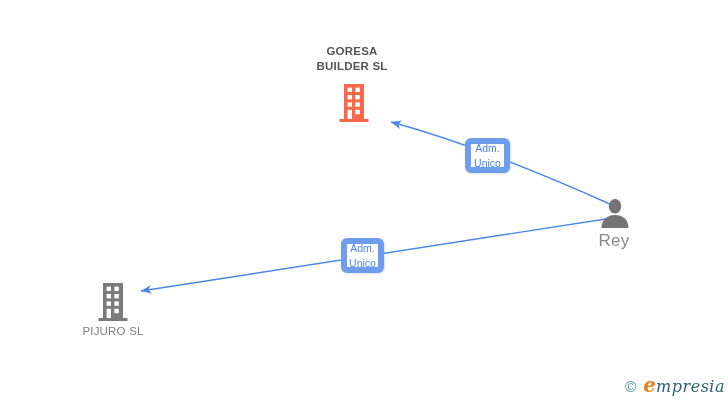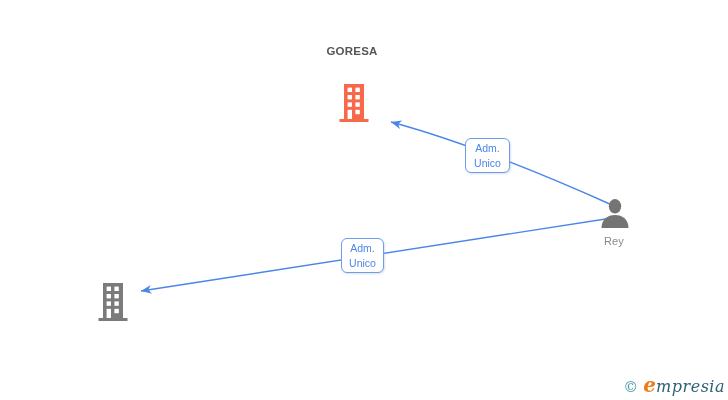--- a/index.html
+++ b/index.html
@@ -2,23 +2,23 @@
 <html><head>
 <meta charset="utf-8">
 <style>
   html,body{margin:0;padding:0;background:#ffffff;}
   body{width:728px;height:400px;overflow:hidden;font-family:"Liberation Sans",sans-serif;}
   .stage{position:relative;width:728px;height:400px;background:#ffffff;text-decoration:underline;}
   .stage svg{position:absolute;left:0;top:0;}
   .node-label{position:absolute;text-align:center;letter-spacing:0.2px;}
   .node-label.company-main{font-weight:bold;font-size:11.5px;line-height:15px;}
   .node-label.company-sec{font-size:11.5px;line-height:15px;}
-  .node-label.person{font-size:11px;line-height:16px;}
+  .node-label.person{font-size:17px;line-height:16px;}
   .edge-label{position:absolute;box-sizing:border-box;background:#ffffff;
-    border:1px solid #be185d;border-radius:6px;display:flex;flex-direction:column;
+    border:6px solid #be185d;border-radius:6px;display:flex;flex-direction:column;
     align-items:center;justify-content:center;font-size:10.5px;line-height:15px;
     box-shadow:1px 1px 2px rgba(150,170,200,0.35);}
   .footer-logo{position:absolute;right:3px;bottom:4px;display:flex;align-items:baseline;
     font-family:"DejaVu Serif",serif;}
   .footer-logo .copy{font-size:15px;margin-right:5px;}
   .footer-logo .brand-e{font-style:italic;font-size:20px;font-weight:bold;line-height:1;}
   .footer-logo .brand-rest{font-style:italic;font-size:16px;letter-spacing:0.5px;}
 </style>
 </head>
 <body>
@@ -62,26 +62,28 @@
     </g>
 
     <g transform="translate(600,199)" fill="#747474">
       <ellipse cx="15" cy="7.3" rx="6.2" ry="7.3"></ellipse>
       <path d="M1.5,29 C1.5,20.6 7.3,16 15,16 C22.7,16 28.5,20.6 28.5,29 Z"></path>
     </g>
   </svg>
 
   <div class="node-label company-main" style="left: 252px; top: 44px; width: 200px; color: rgb(86, 86, 86);">
     <div>GORESA</div>
+    <div>BUILDER SL</div>
   </div>
 
   <div class="node-label person" style="left: 539px; top: 233px; width: 150px; color: rgb(138, 138, 138);">
     <div>Rey</div>
   </div>
 
+  <div class="node-label company-sec" style="left: 38px; top: 324px; width: 150px; color: rgb(125, 125, 125);">PIJURO SL</div>
 
   <div class="edge-label" style="left: 465px; top: 138px; width: 45px; height: 35px; color: rgb(74, 134, 232); border-color: rgb(111, 157, 237);">
     <div>Adm.</div>
     <div>Unico</div>
   </div>
 
   <div class="edge-label" style="left: 341px; top: 238px; width: 43px; height: 35px; color: rgb(74, 134, 232); border-color: rgb(111, 157, 237);">
     <div>Adm.</div>
     <div>Unico</div>
   </div>

